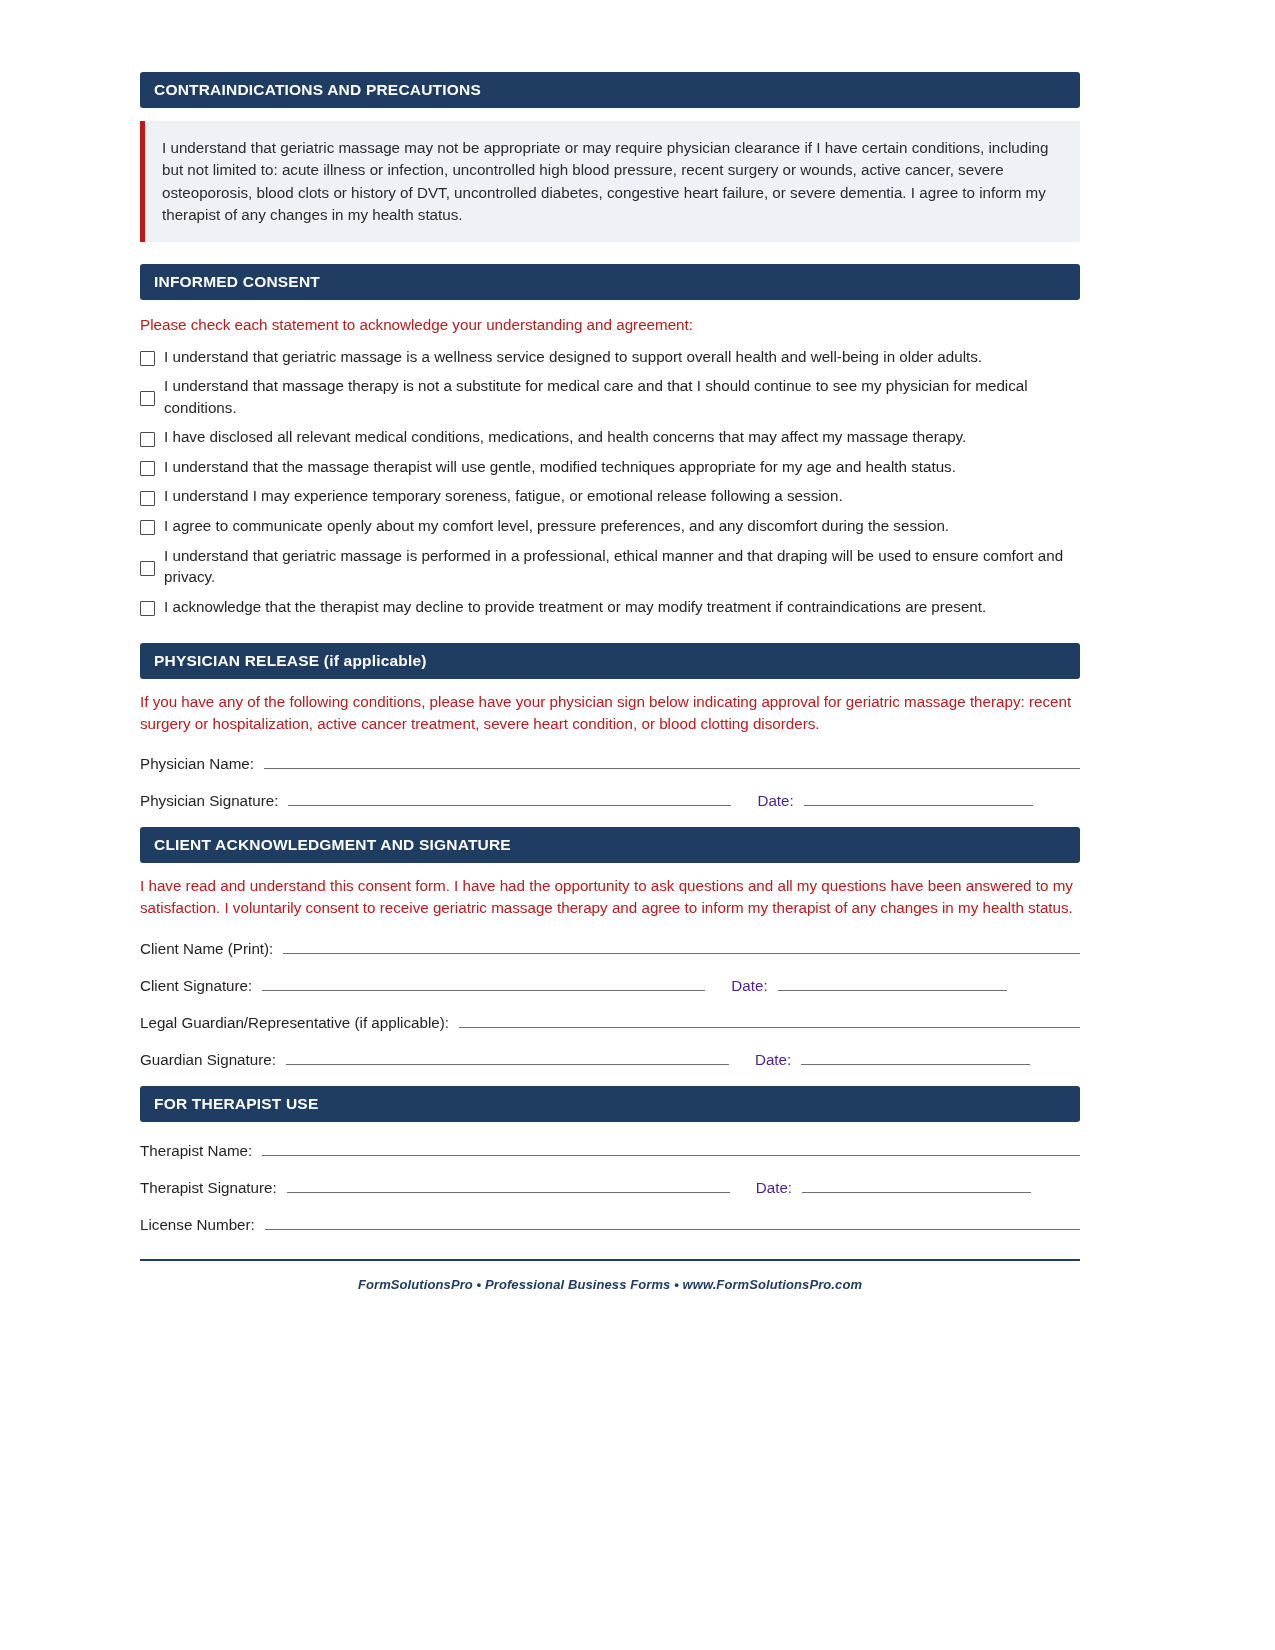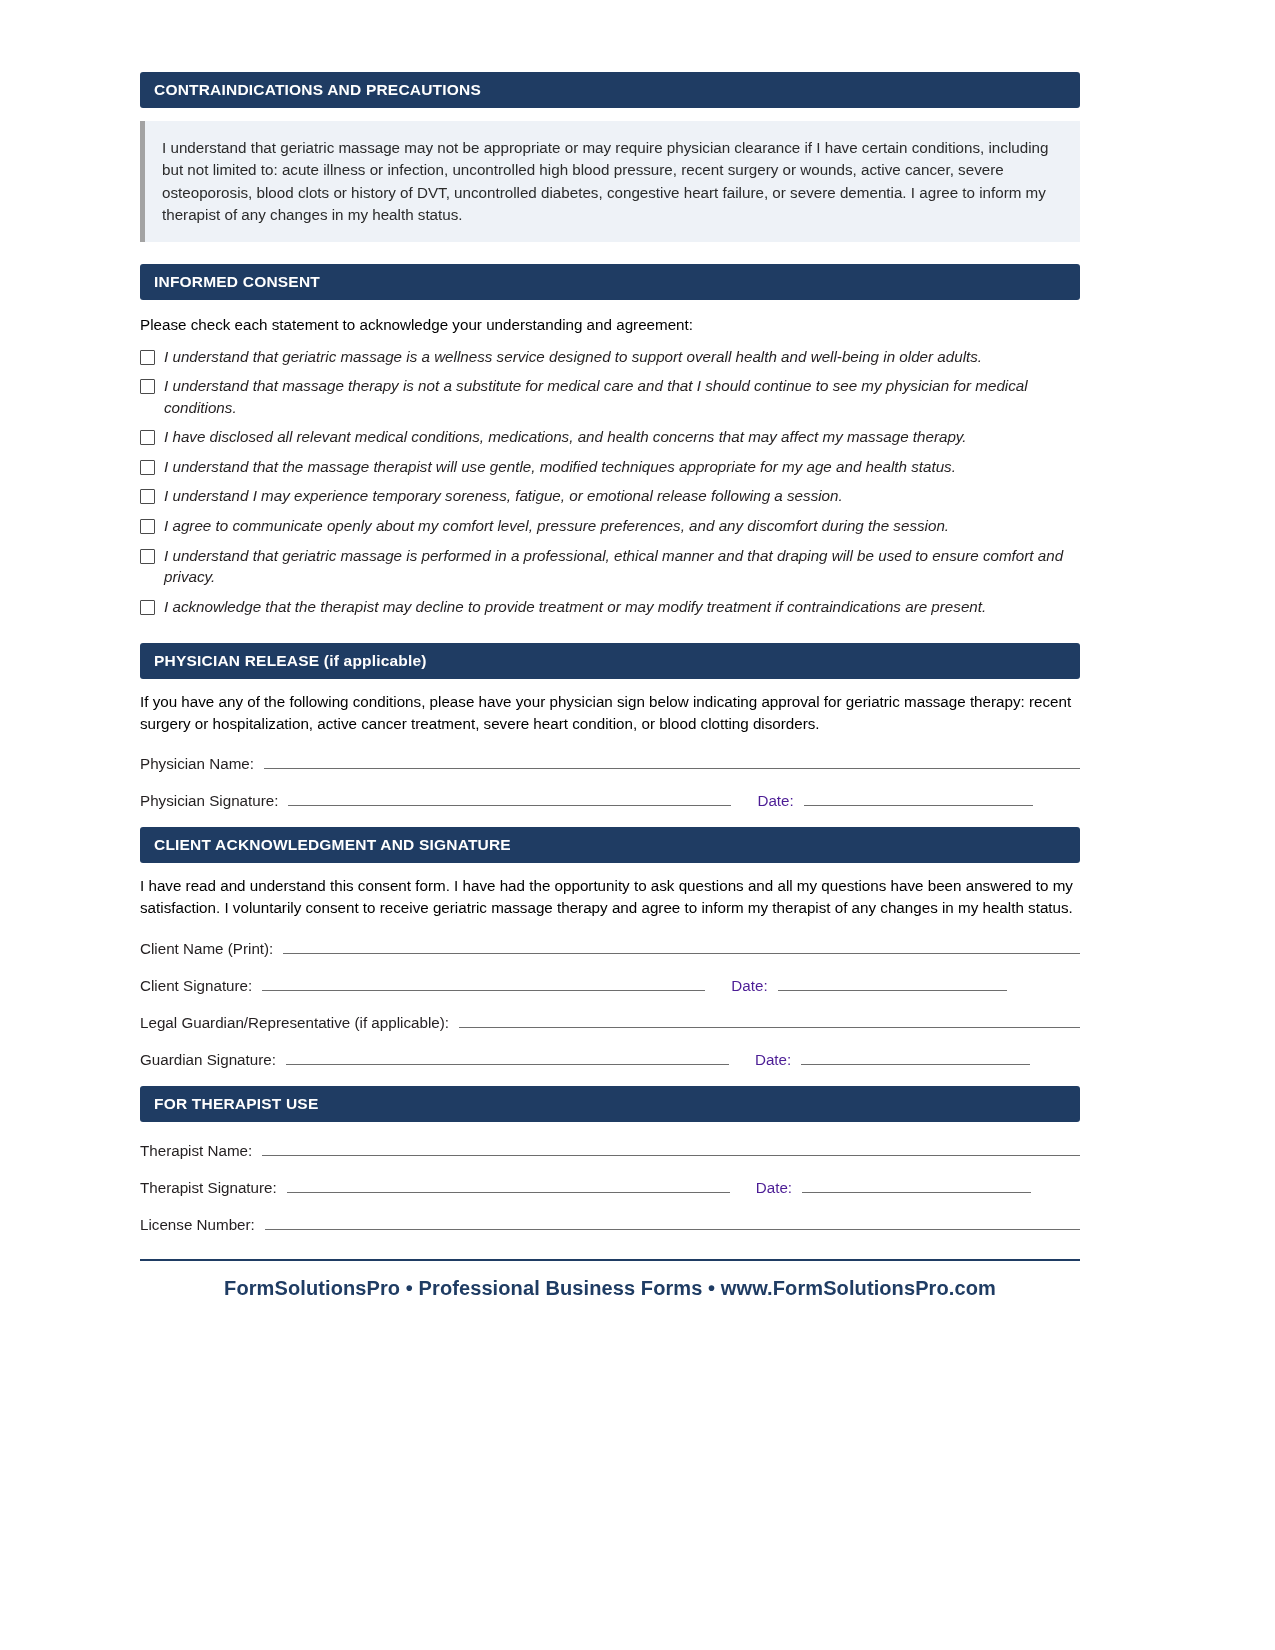--- a/index.html
+++ b/index.html
@@ -33,46 +33,45 @@
     font-weight: bold;
     letter-spacing: 0.2px;
     padding: 9px 14px 10px 14px;
     border-radius: 3px;
     line-height: 1.1;
   }
 
   
   .callout {
     background: #eef2f7;
-    border-left: 5px solid #a3a3a3;
+    border-left: 5px solid #b91c1c;
     padding: 16px 18px 16px 17px;
     margin-top: 13px;
     font-size: 15.2px;
     line-height: 1.47;
     color: #2b2b2b;
   }
 
   
   .para {
     font-size: 15.2px;
     line-height: 1.45;
     margin-top: 14px;
-    color: #000000;
+    color: #b91c1c;
   }
   .para.tight { margin-top: 12px; }
 
   
   .check-list {
     margin-top: 9px;
   }
   .check-item {
     display: flex;
-    align-items: flex-start;
+    align-items: center;
     margin-bottom: 8px;
-    font-style: italic;
   }
   .check-box {
     flex: 0 0 auto;
     width: 13px;
     height: 13px;
     border: 1.4px solid #4a4a4a;
     background: #ffffff;
     margin-top: 4px;
     margin-right: 9px;
     border-radius: 1px;
@@ -114,25 +113,26 @@
   .section-gap { height: 22px; }
   .section-gap.sm { height: 18px; }
 
   
   .footer-rule {
     border-top: 2.6px solid #1f3c63;
     margin-top: 26px;
   }
   .footer-text {
     text-align: center;
-    font-size: 20px;
+    font-size: 13px;
     font-weight: bold;
     color: #1f3c63;
     margin-top: 16px;
     letter-spacing: 0.1px;
+    font-style: italic;
   }
 </style>
 </head>
 <body>
 
 <div class="page">
   <div class="content">
 
     <div class="section-bar">CONTRAINDICATIONS AND PRECAUTIONS</div>
 

